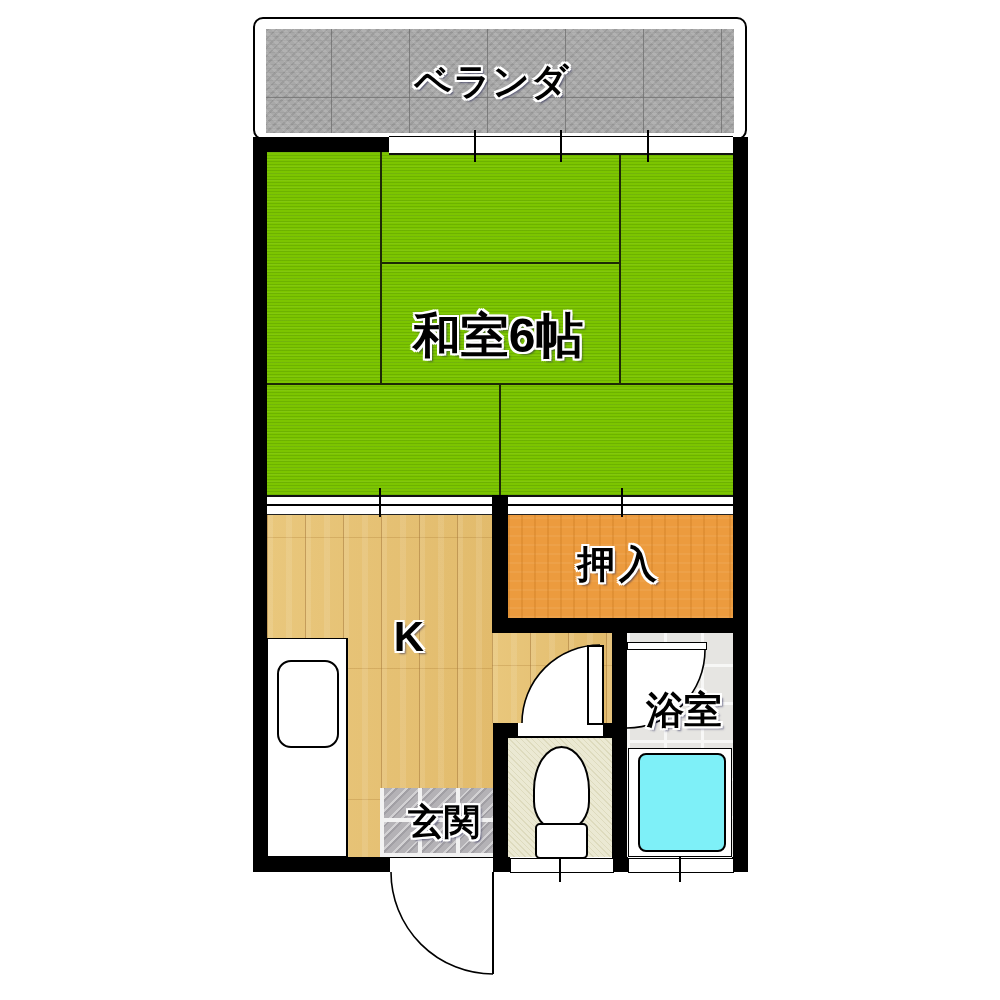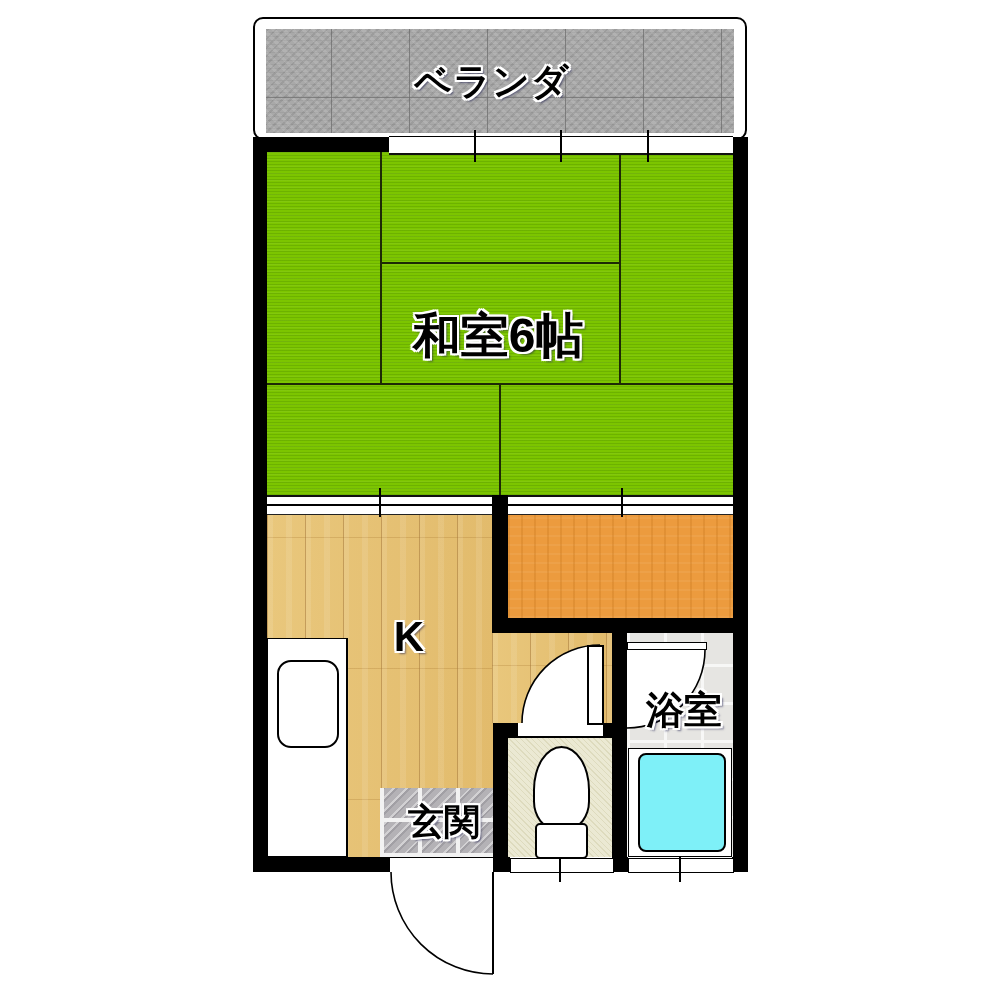--- a/index.html
+++ b/index.html
@@ -161,17 +161,18 @@
 
     <path d="M391,872 A102,102 0 0 0 493,974" fill="none" stroke="#000" stroke-width="1.6"></path>
     <line x1="493" y1="872" x2="493" y2="974" stroke="#000" stroke-width="2"></line>
   </svg>
 
   <div class="abs" style="left:587px;top:645px;width:13px;height:76px;background:#fff;border:2px solid #000;"></div>
   <div class="abs" style="left:627px;top:642px;width:78px;height:6px;background:#fff;border:1px solid #000;"></div>
 
   <div class="label" style="left:492px;top:82px;font-size:37px;letter-spacing:1px;">ベランダ</div>
   <div class="label" style="left:498px;top:325px;font-size:48px;margin-top:11px;">和室6帖</div>
+  <div class="label" style="left:619px;top:564px;font-size:38px;letter-spacing:4px;">押入</div>
   <div class="label" style="left:409px;top:637px;font-size:42px;">K</div>
   <div class="label" style="left:444px;top:822px;font-size:36px;">玄関</div>
   <div class="label" style="left:684px;top:710px;font-size:38px;">浴室</div>
 
 </div>
 
 </body></html>

